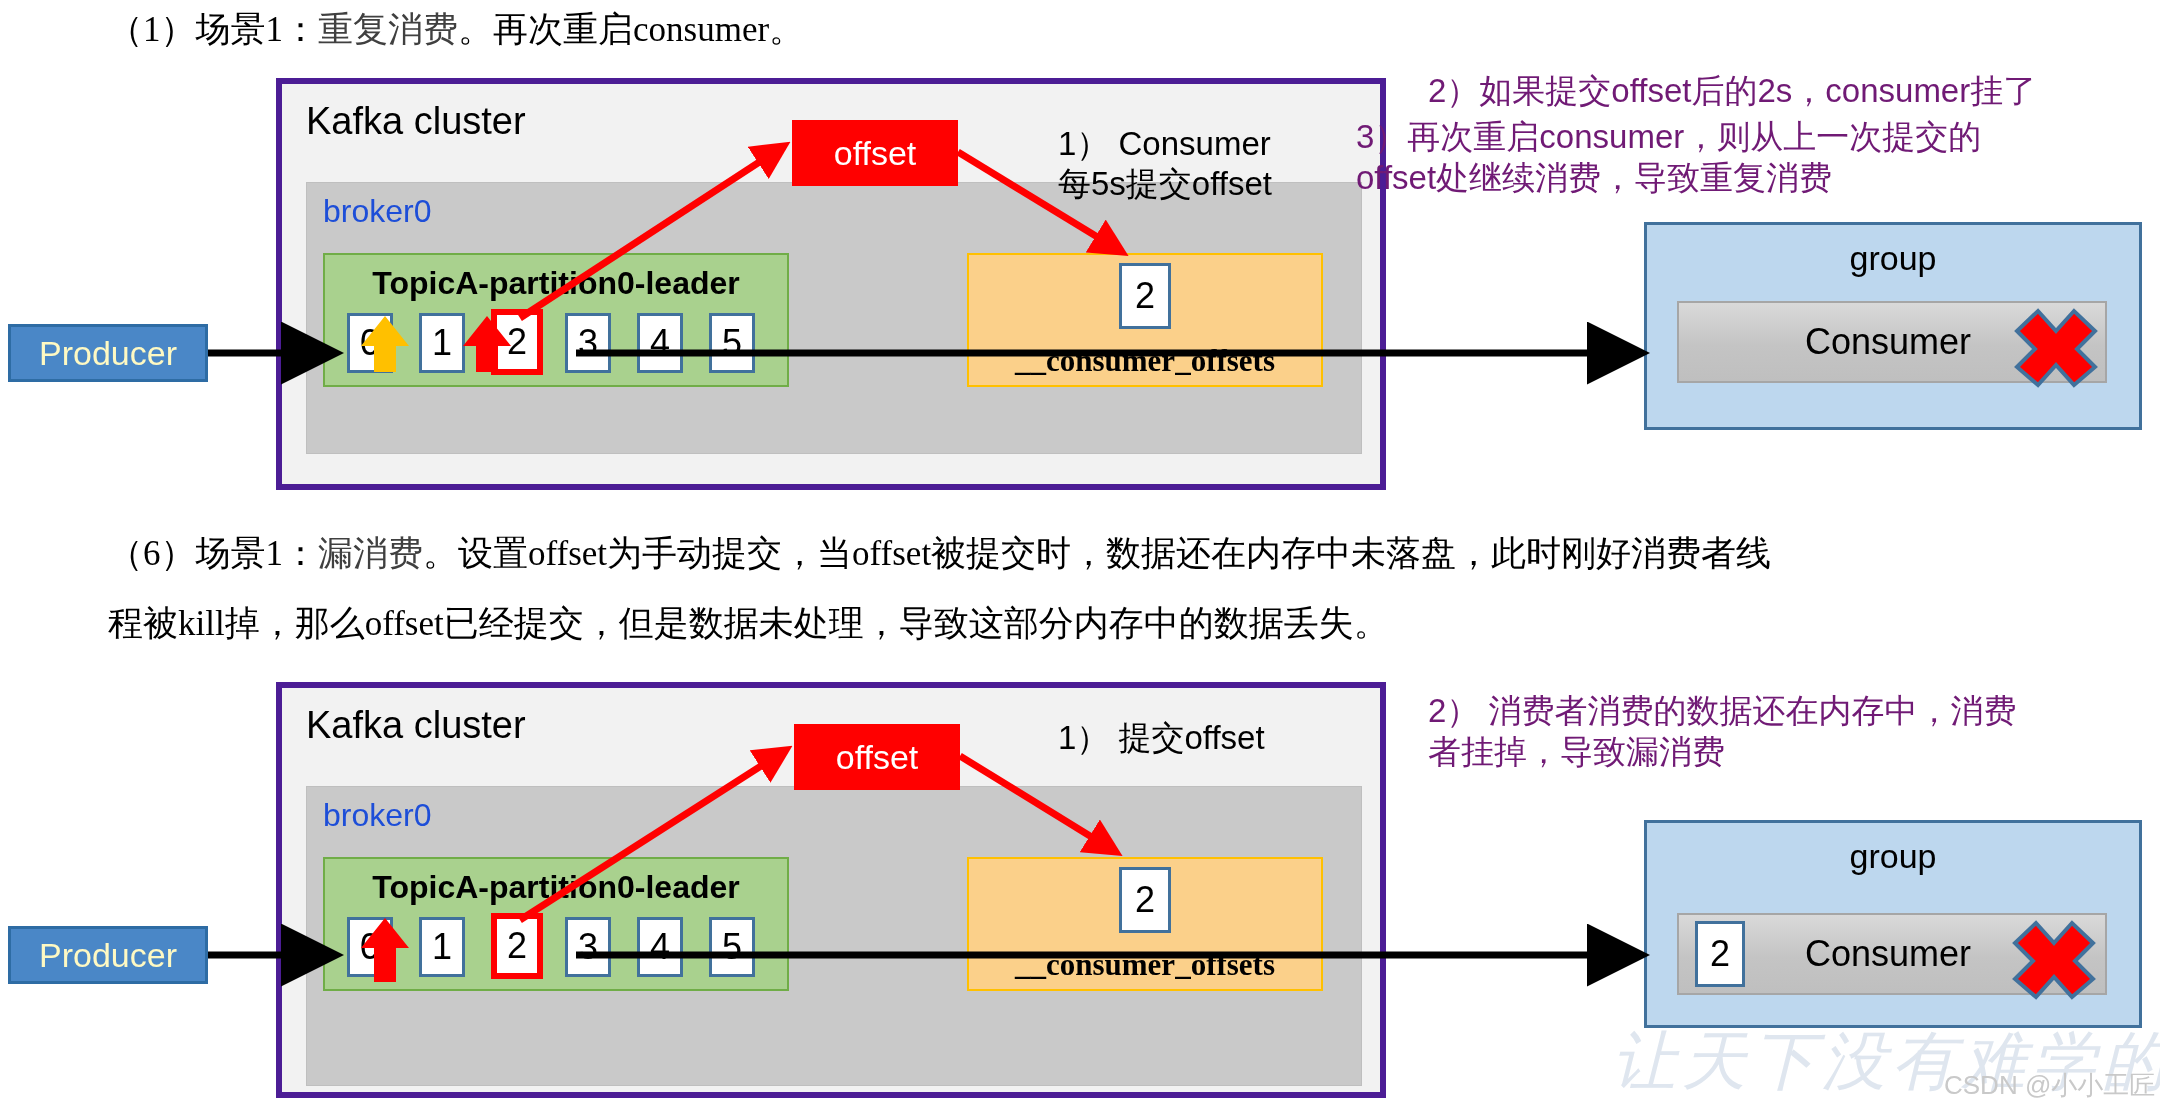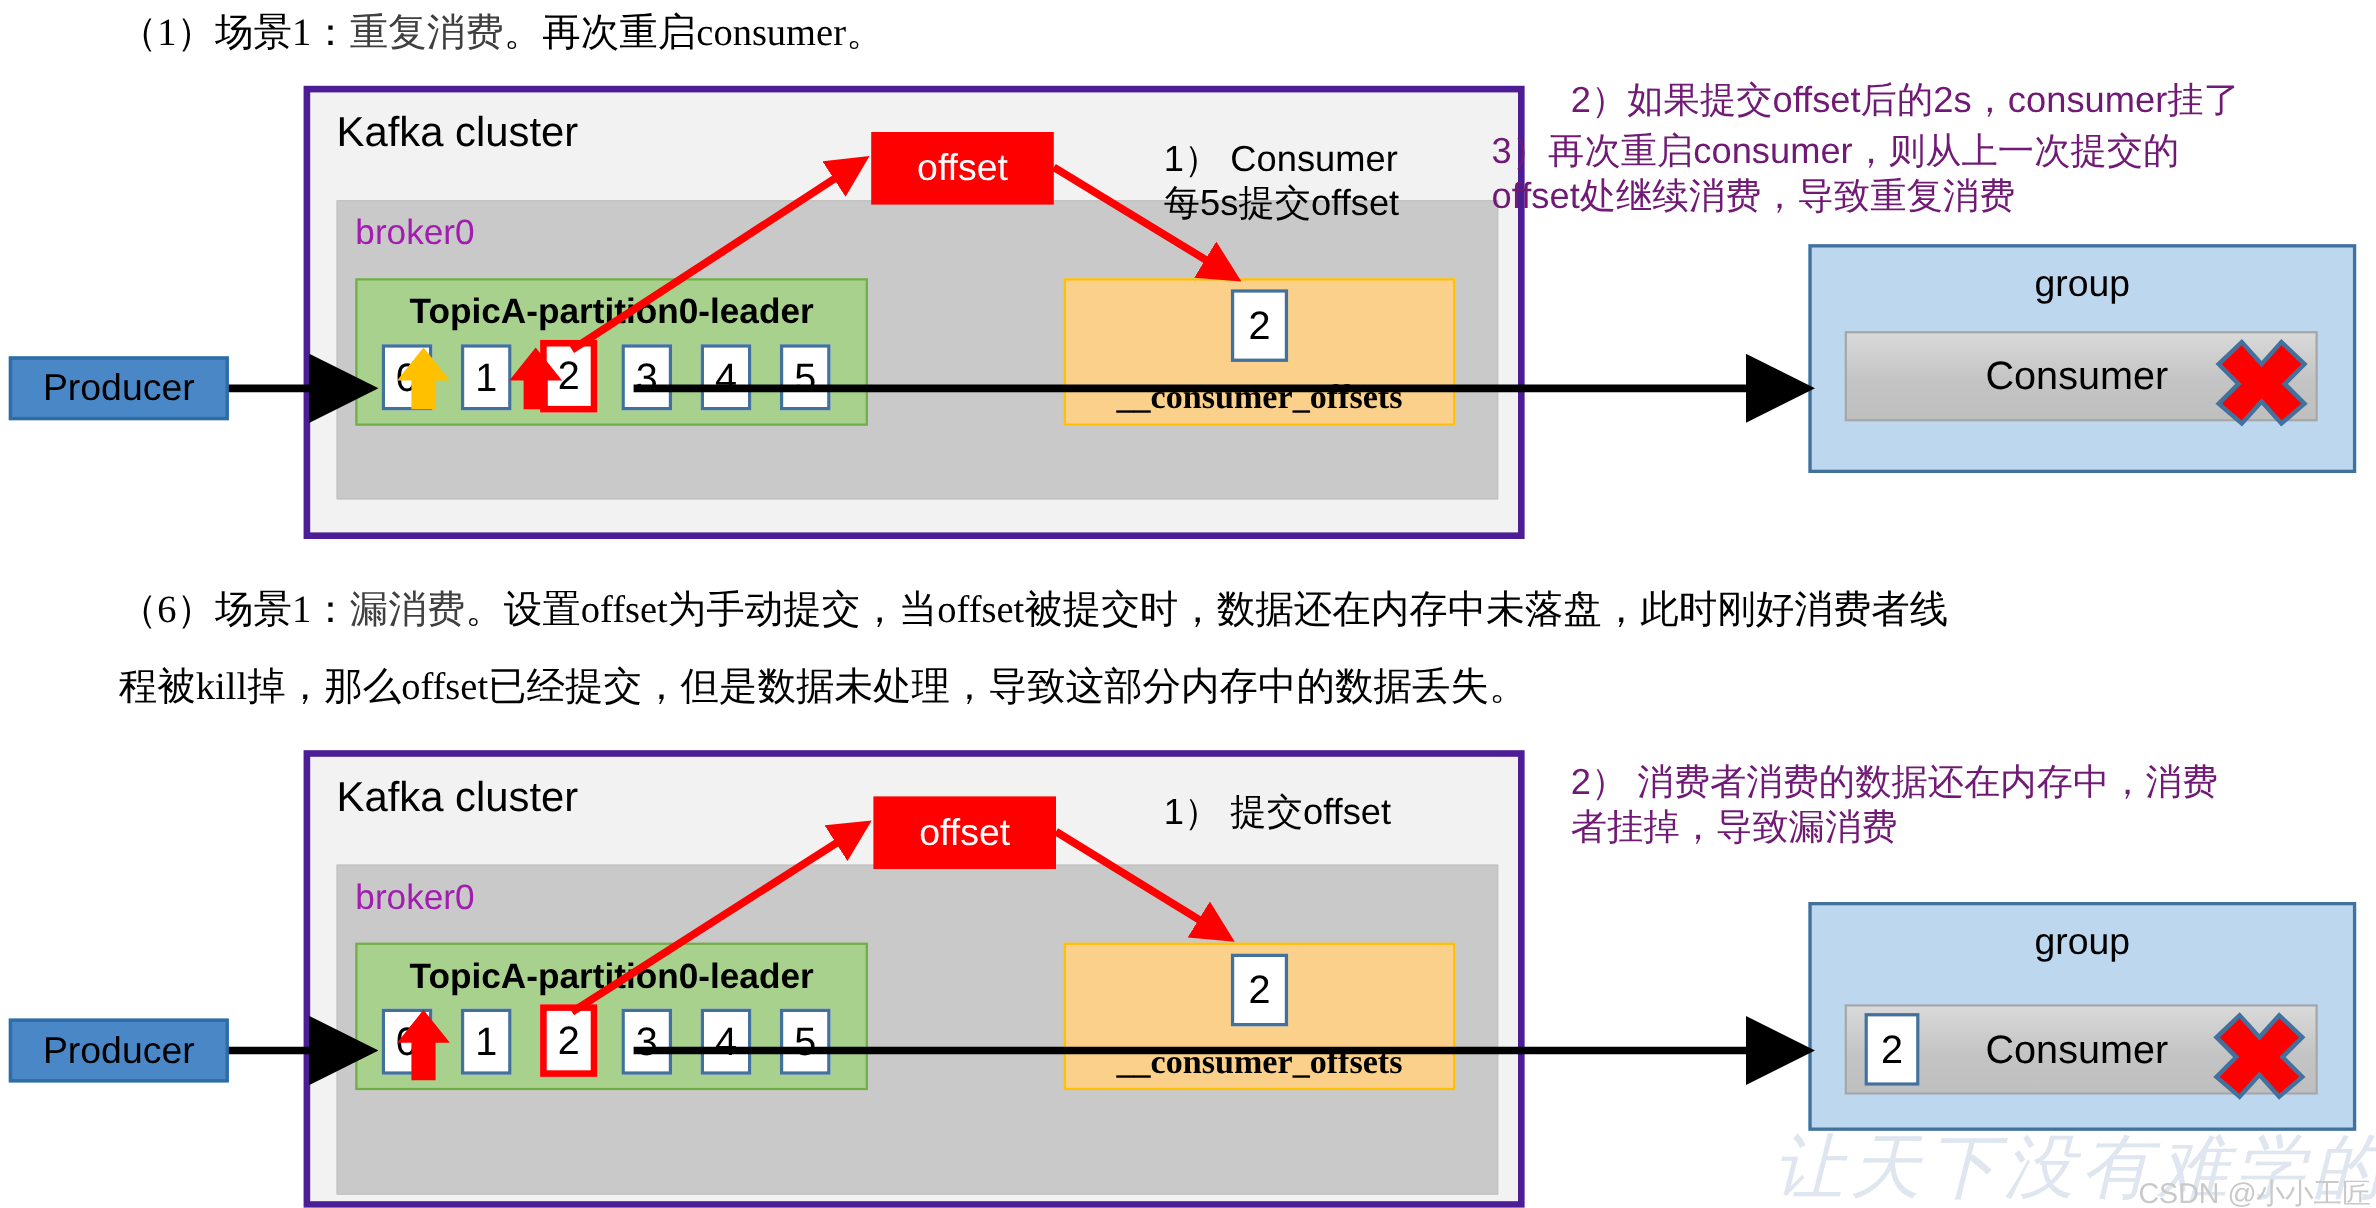--- a/index.html
+++ b/index.html
@@ -22,21 +22,21 @@
   .cluster{
     border:6px solid #4c1d95;background:#f2f2f2;box-sizing:border-box;
   }
   .cluster-title{
     font-size:38px;color:#000;position:absolute;
   }
   .broker{
     background:#c9c9c9;box-sizing:border-box;position:absolute;
     border:1px solid #bfbfbf;
   }
-  .broker-title{font-size:32px;color:#a21caf;position:absolute;}
+  .broker-title{font-size:32px;color:#1d4ed8;position:absolute;}
   .topic{
     background:#a9d18e;border:2px solid #70ad47;box-sizing:border-box;position:absolute;
   }
   .topic-title{
     font-size:32px;font-weight:bold;color:#000;position:absolute;width:100%;text-align:center;
   }
   .cell{
     position:absolute;background:#ffffff;border:3px solid #41719c;box-sizing:border-box;
     display:flex;align-items:center;justify-content:center;font-size:36px;color:#000;
   }
@@ -63,21 +63,21 @@
   }
 
   .offsetbox{
     position:absolute;background:#ff0000;
     display:flex;align-items:center;justify-content:center;
     color:#ffffff;font-size:34px;
   }
 
   .producer{
     position:absolute;background:#4a87c7;border:3px solid #2e6ca4;box-sizing:border-box;
-    display:flex;align-items:center;justify-content:center;color:#000000;font-size:34px;
+    display:flex;align-items:center;justify-content:center;color:#fef9c3;font-size:34px;
   }
 
   .note{
     position:absolute;font-size:33px;color:#701a75;line-height:1.25;white-space:pre-line;
   }
   .inlabel{position:absolute;font-size:33px;color:#000;line-height:1.22;white-space:pre-line;text-align:left;margin-top:12px;}
 
   .watermark{
     position:absolute;color:#dfe6ef;font-size:64px;
     font-family:"Liberation Serif","DejaVu Serif",serif;font-style:italic;

